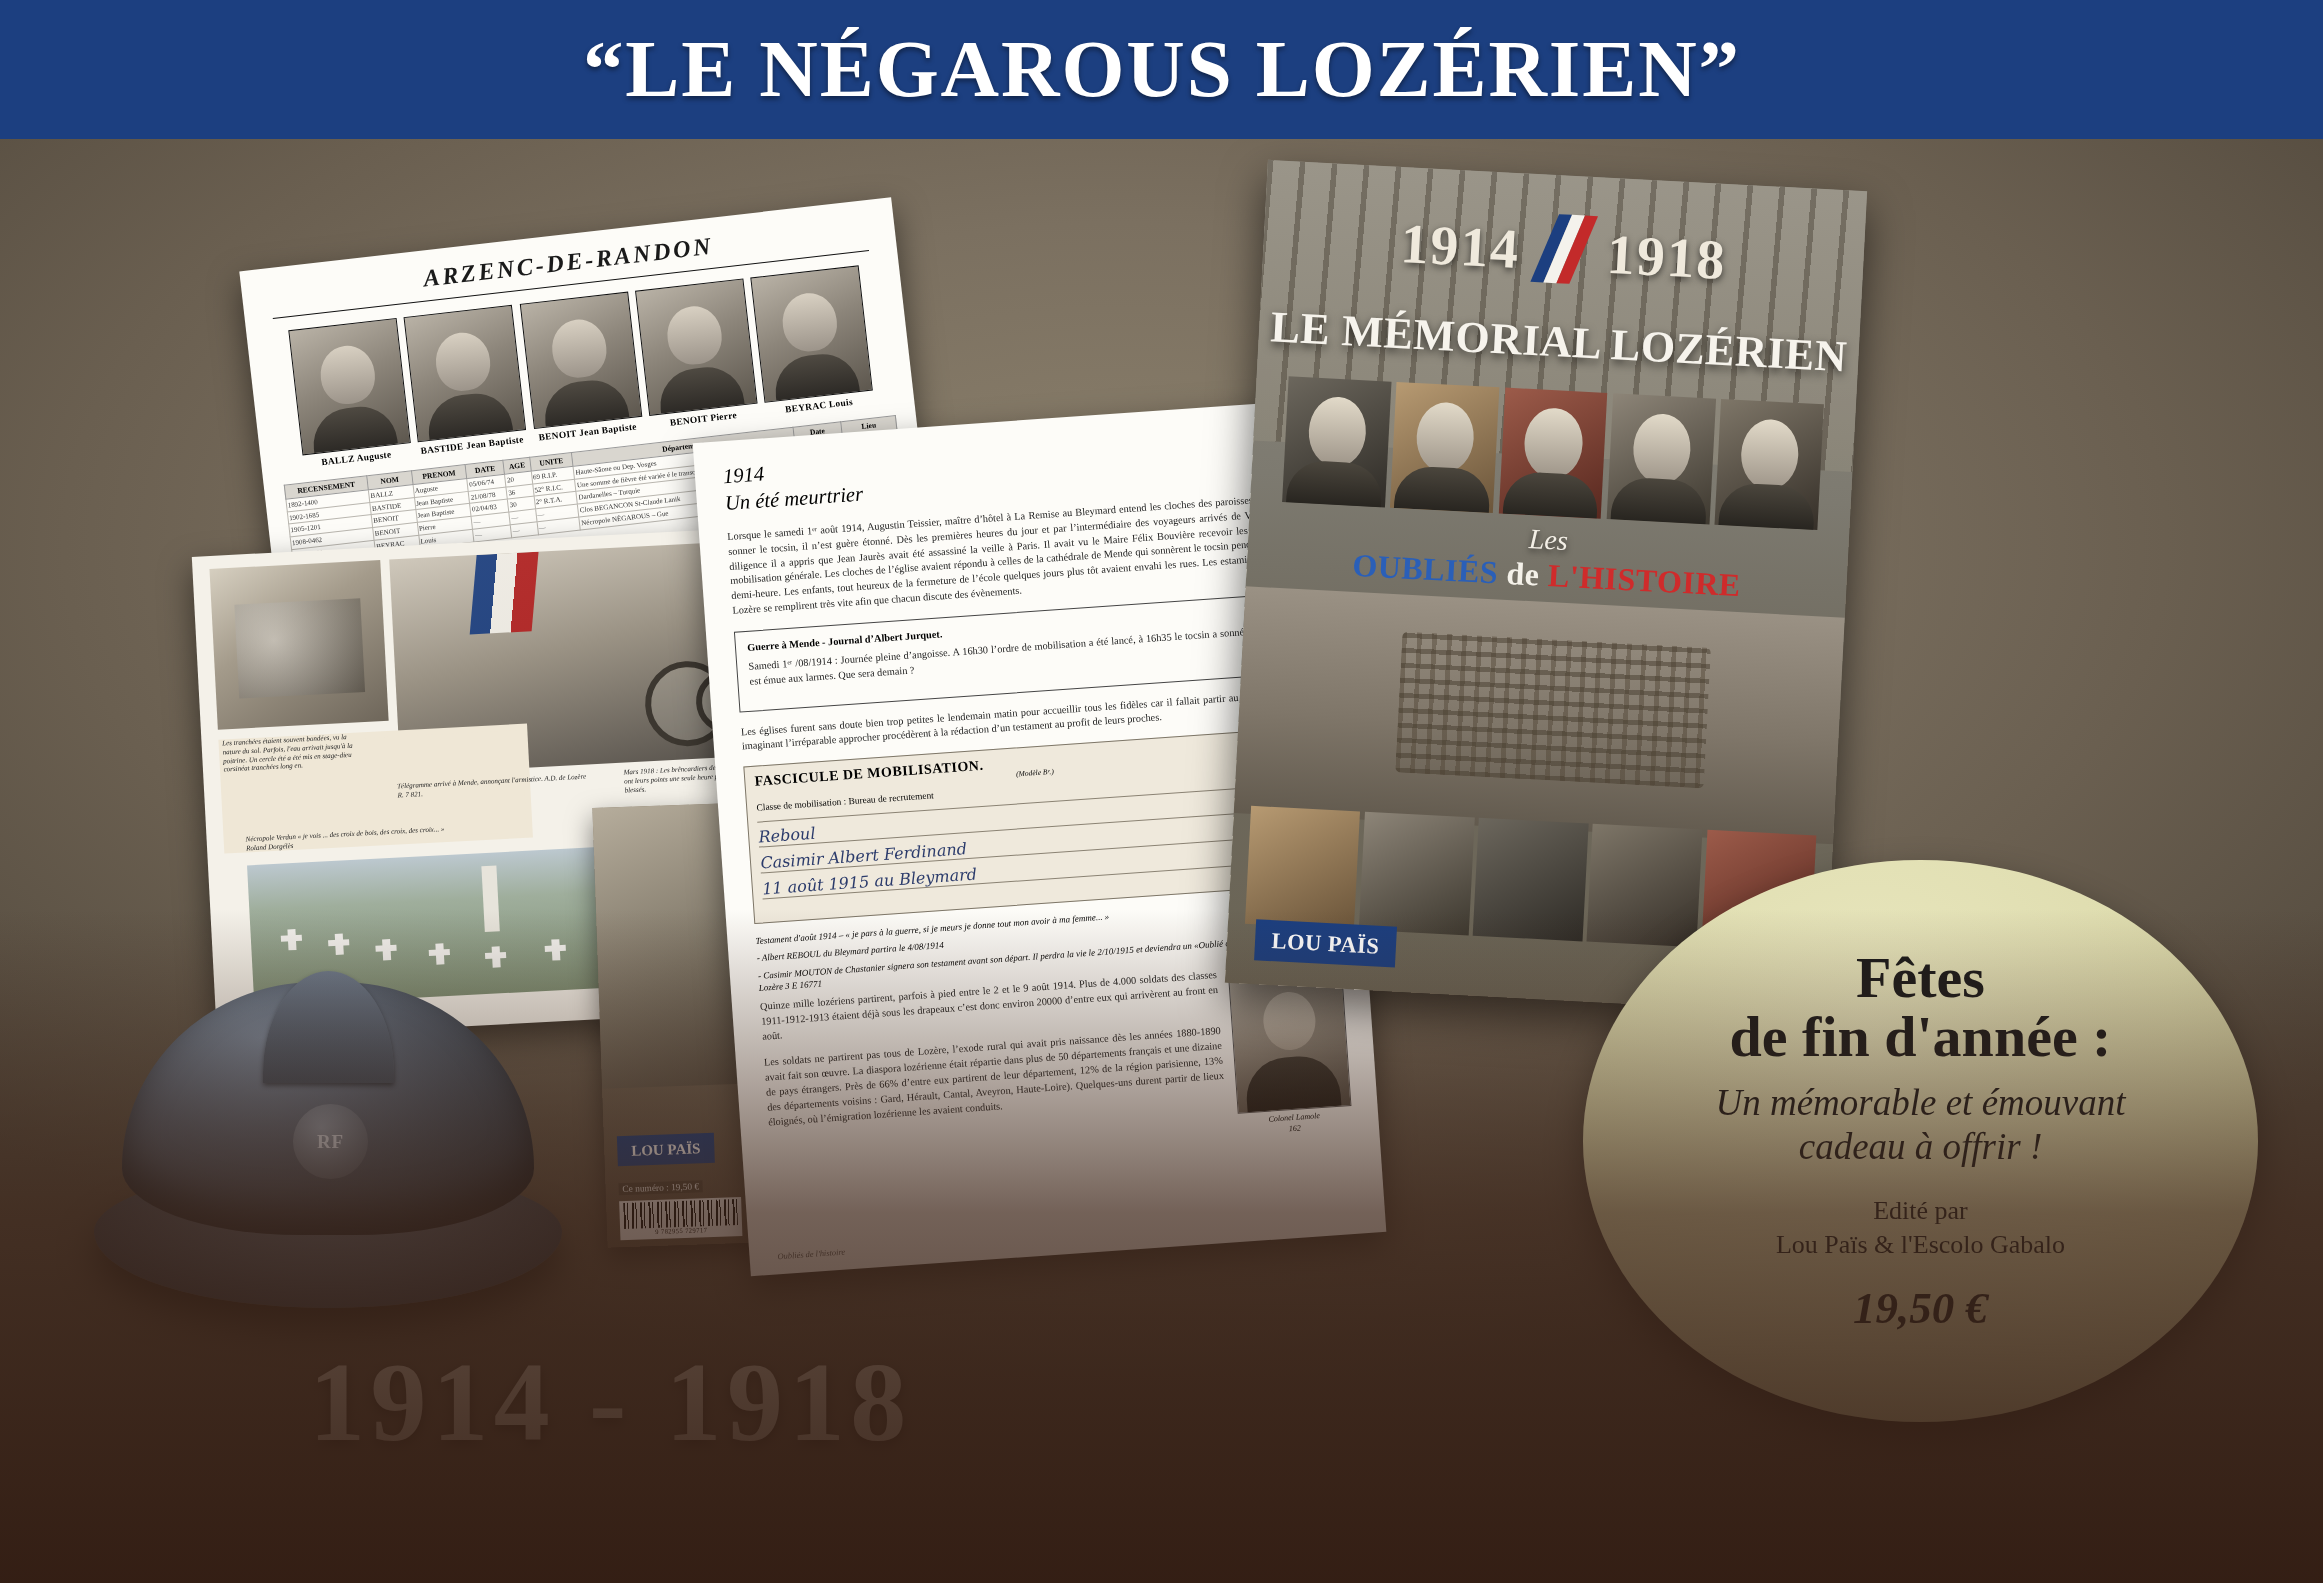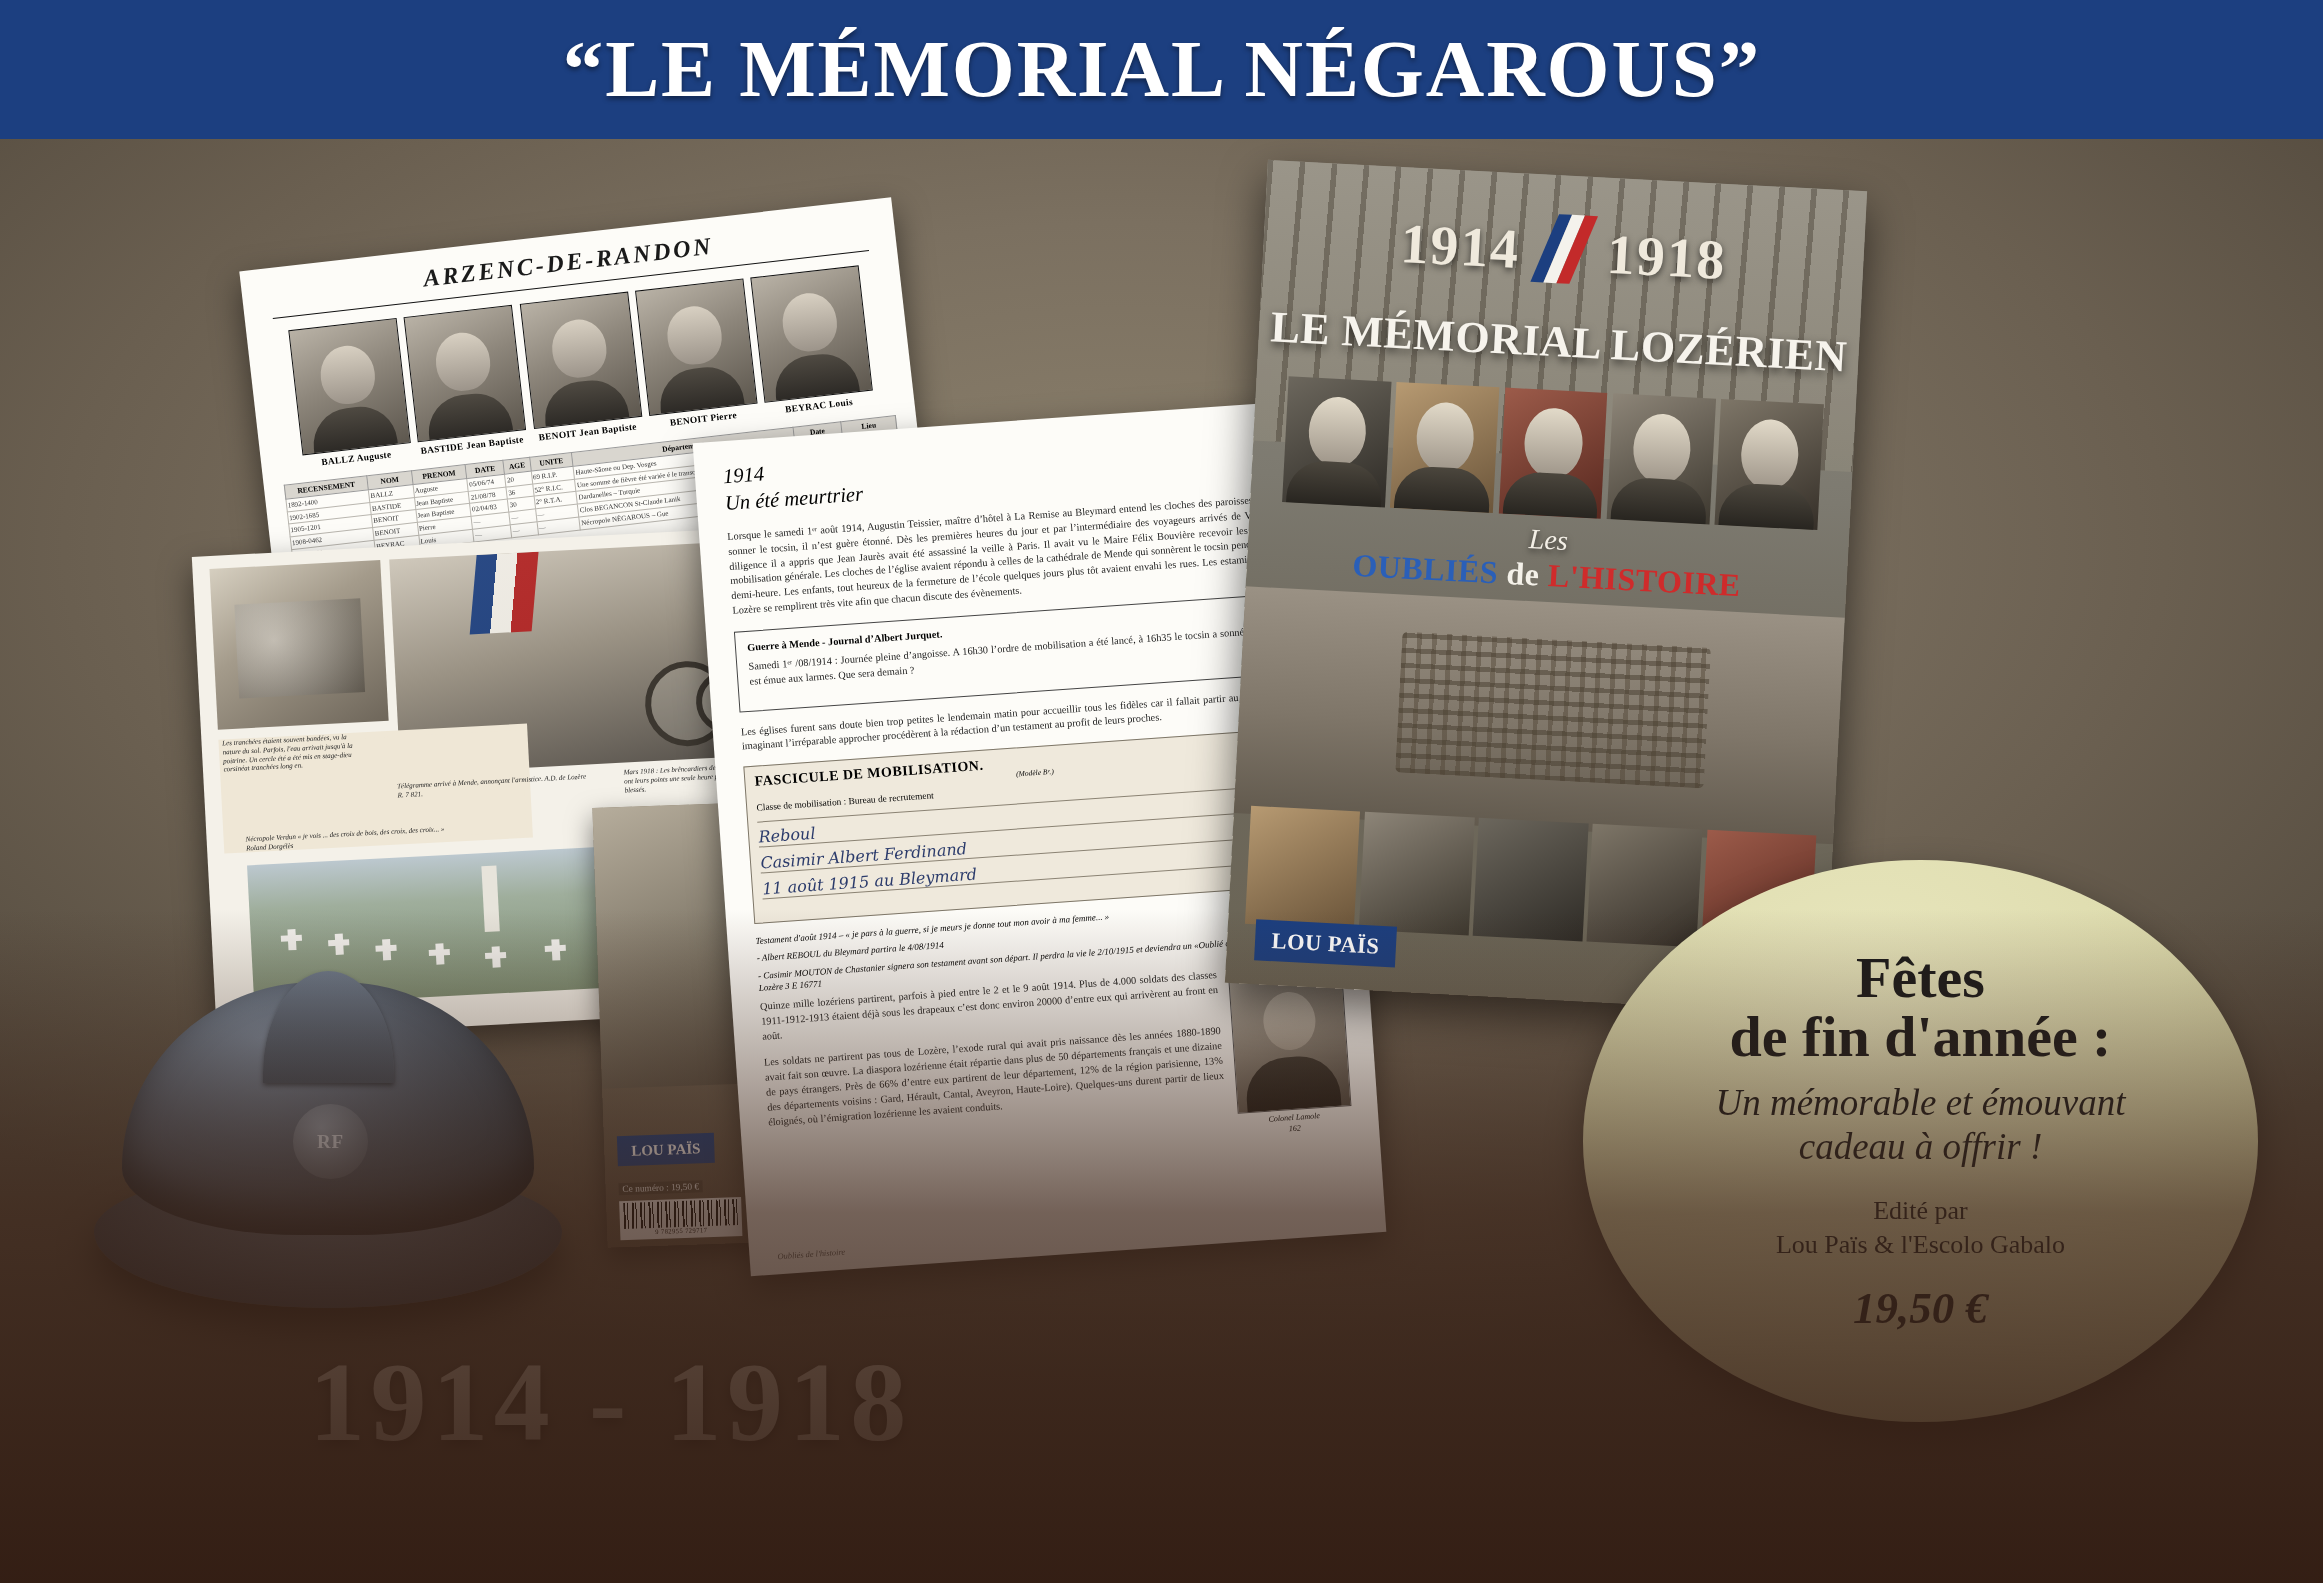--- a/index.html
+++ b/index.html
@@ -280,21 +280,21 @@
   #promo .l3{font-size:37px;font-style:italic;line-height:1.2;}
   #promo .l4{font-size:37px;font-style:italic;line-height:1.2;margin-bottom:24px;}
   #promo .l5{font-size:26px;line-height:1.3;}
   #promo .l6{font-size:26px;line-height:1.3;margin-bottom:20.6px;}
   #promo .price{font-size:45px;font-weight:bold;font-style:italic;}
 </style>
 </head>
 <body>
 
 <div class="banner">
-  <div class="banner-title">“LE MÉMORIAL NÉGAROUS”</div>
+  <div class="banner-title">“LE NÉGAROUS LOZÉRIEN”</div>
 </div>
 
 <div class="stage">
 
   <div class="sheet" id="sheet-arzenc">
     <div class="s-title">ARZENC-DE-RANDON</div>
     <div class="rule"></div>
     <div class="portrait-row">
       <div class="portrait">
         <div class="ph"></div>

